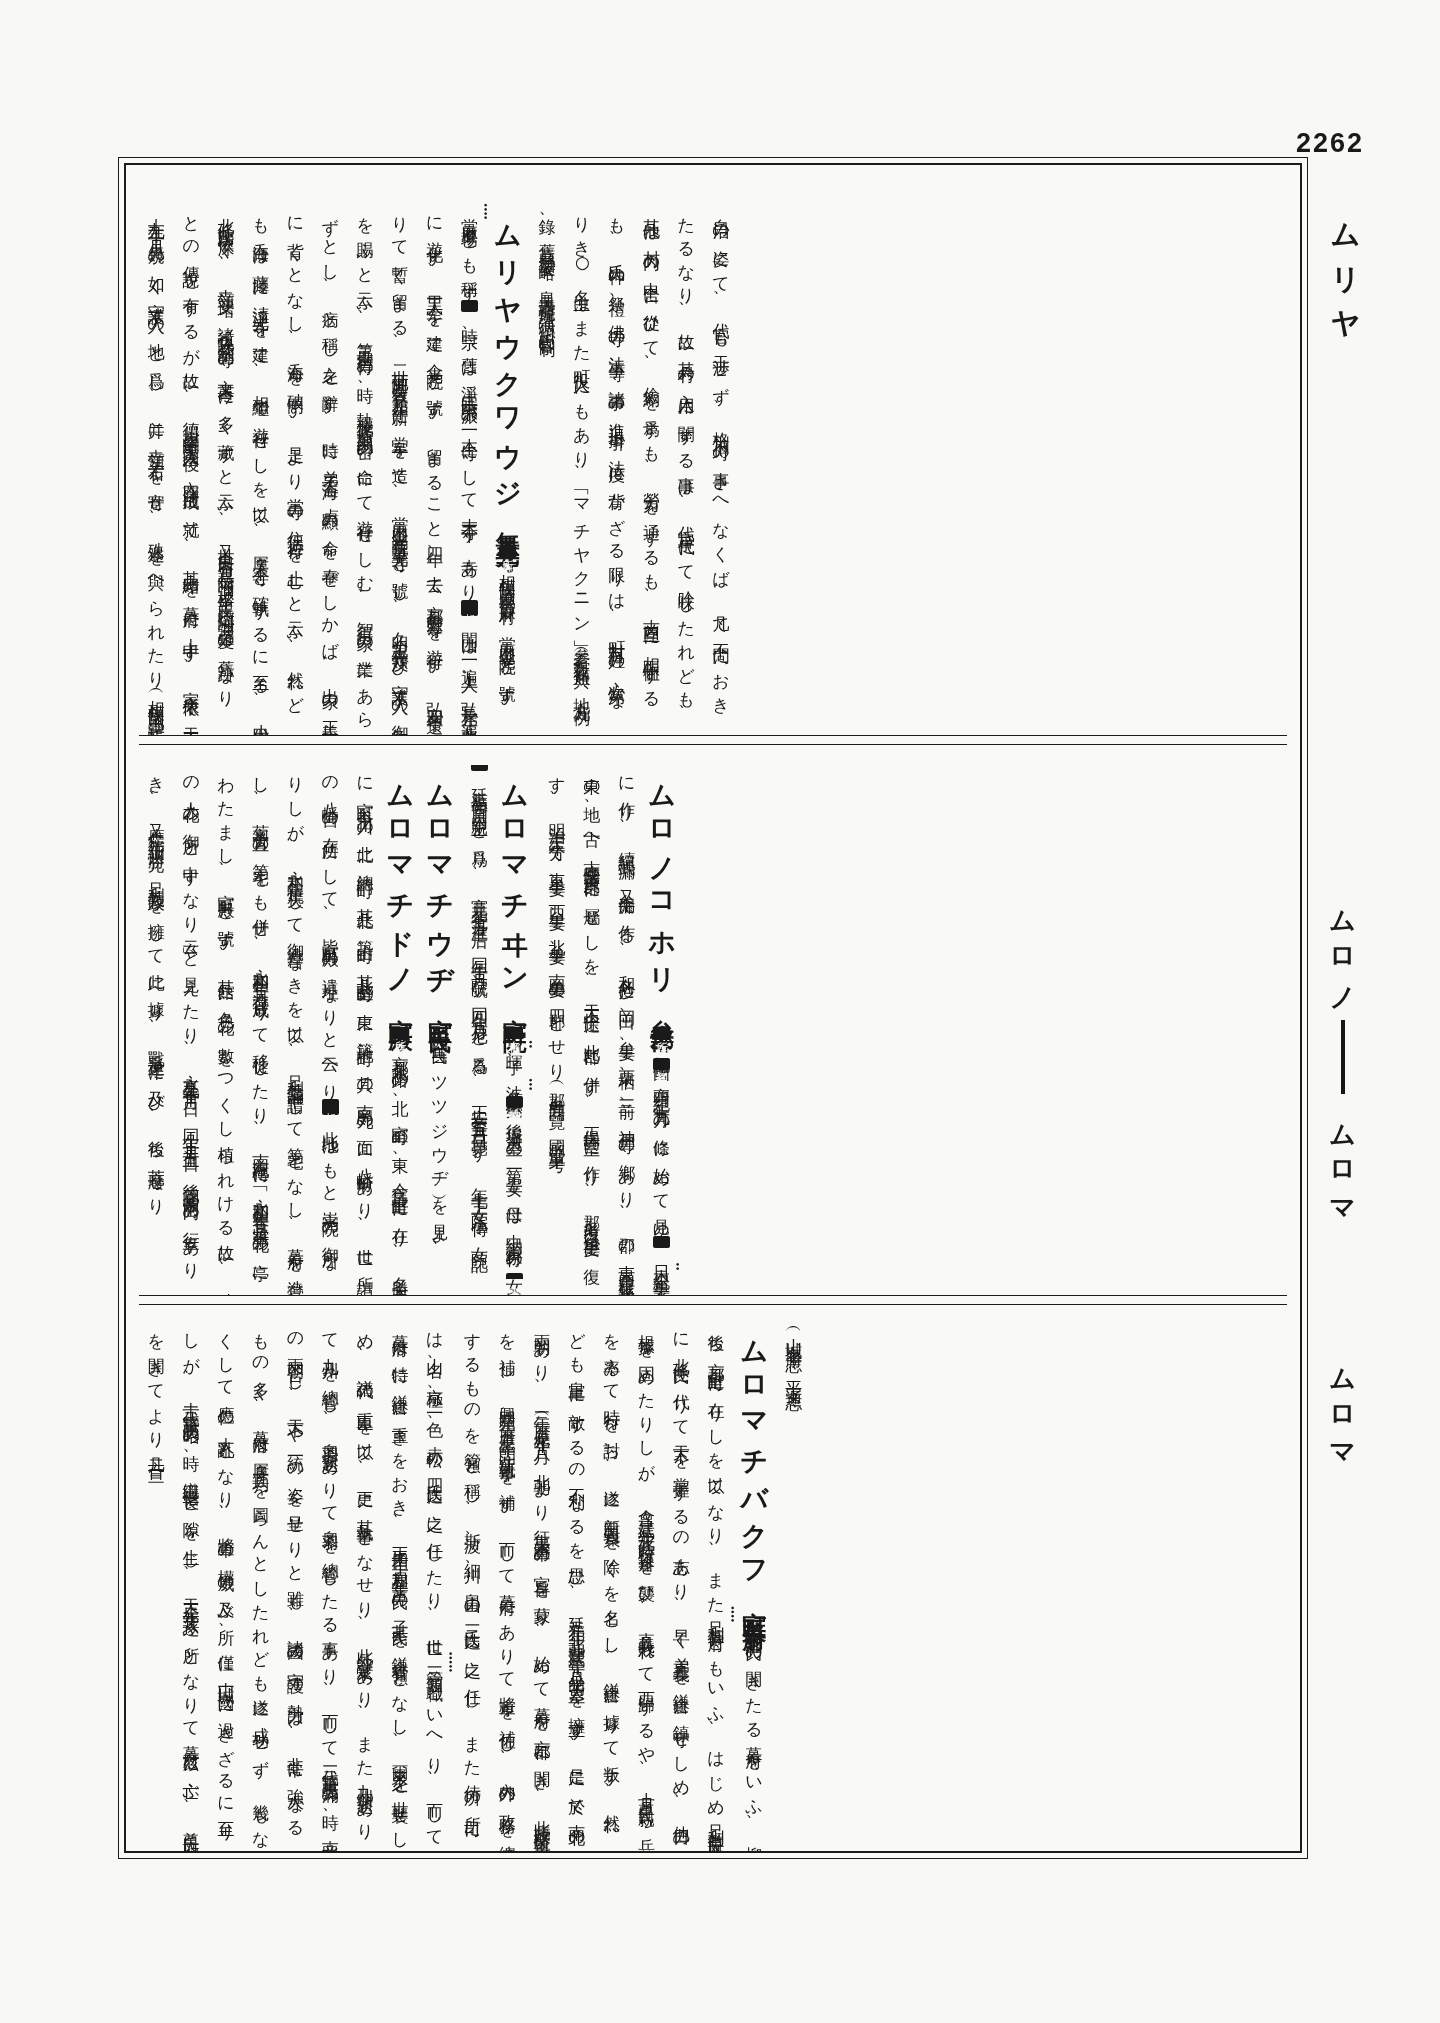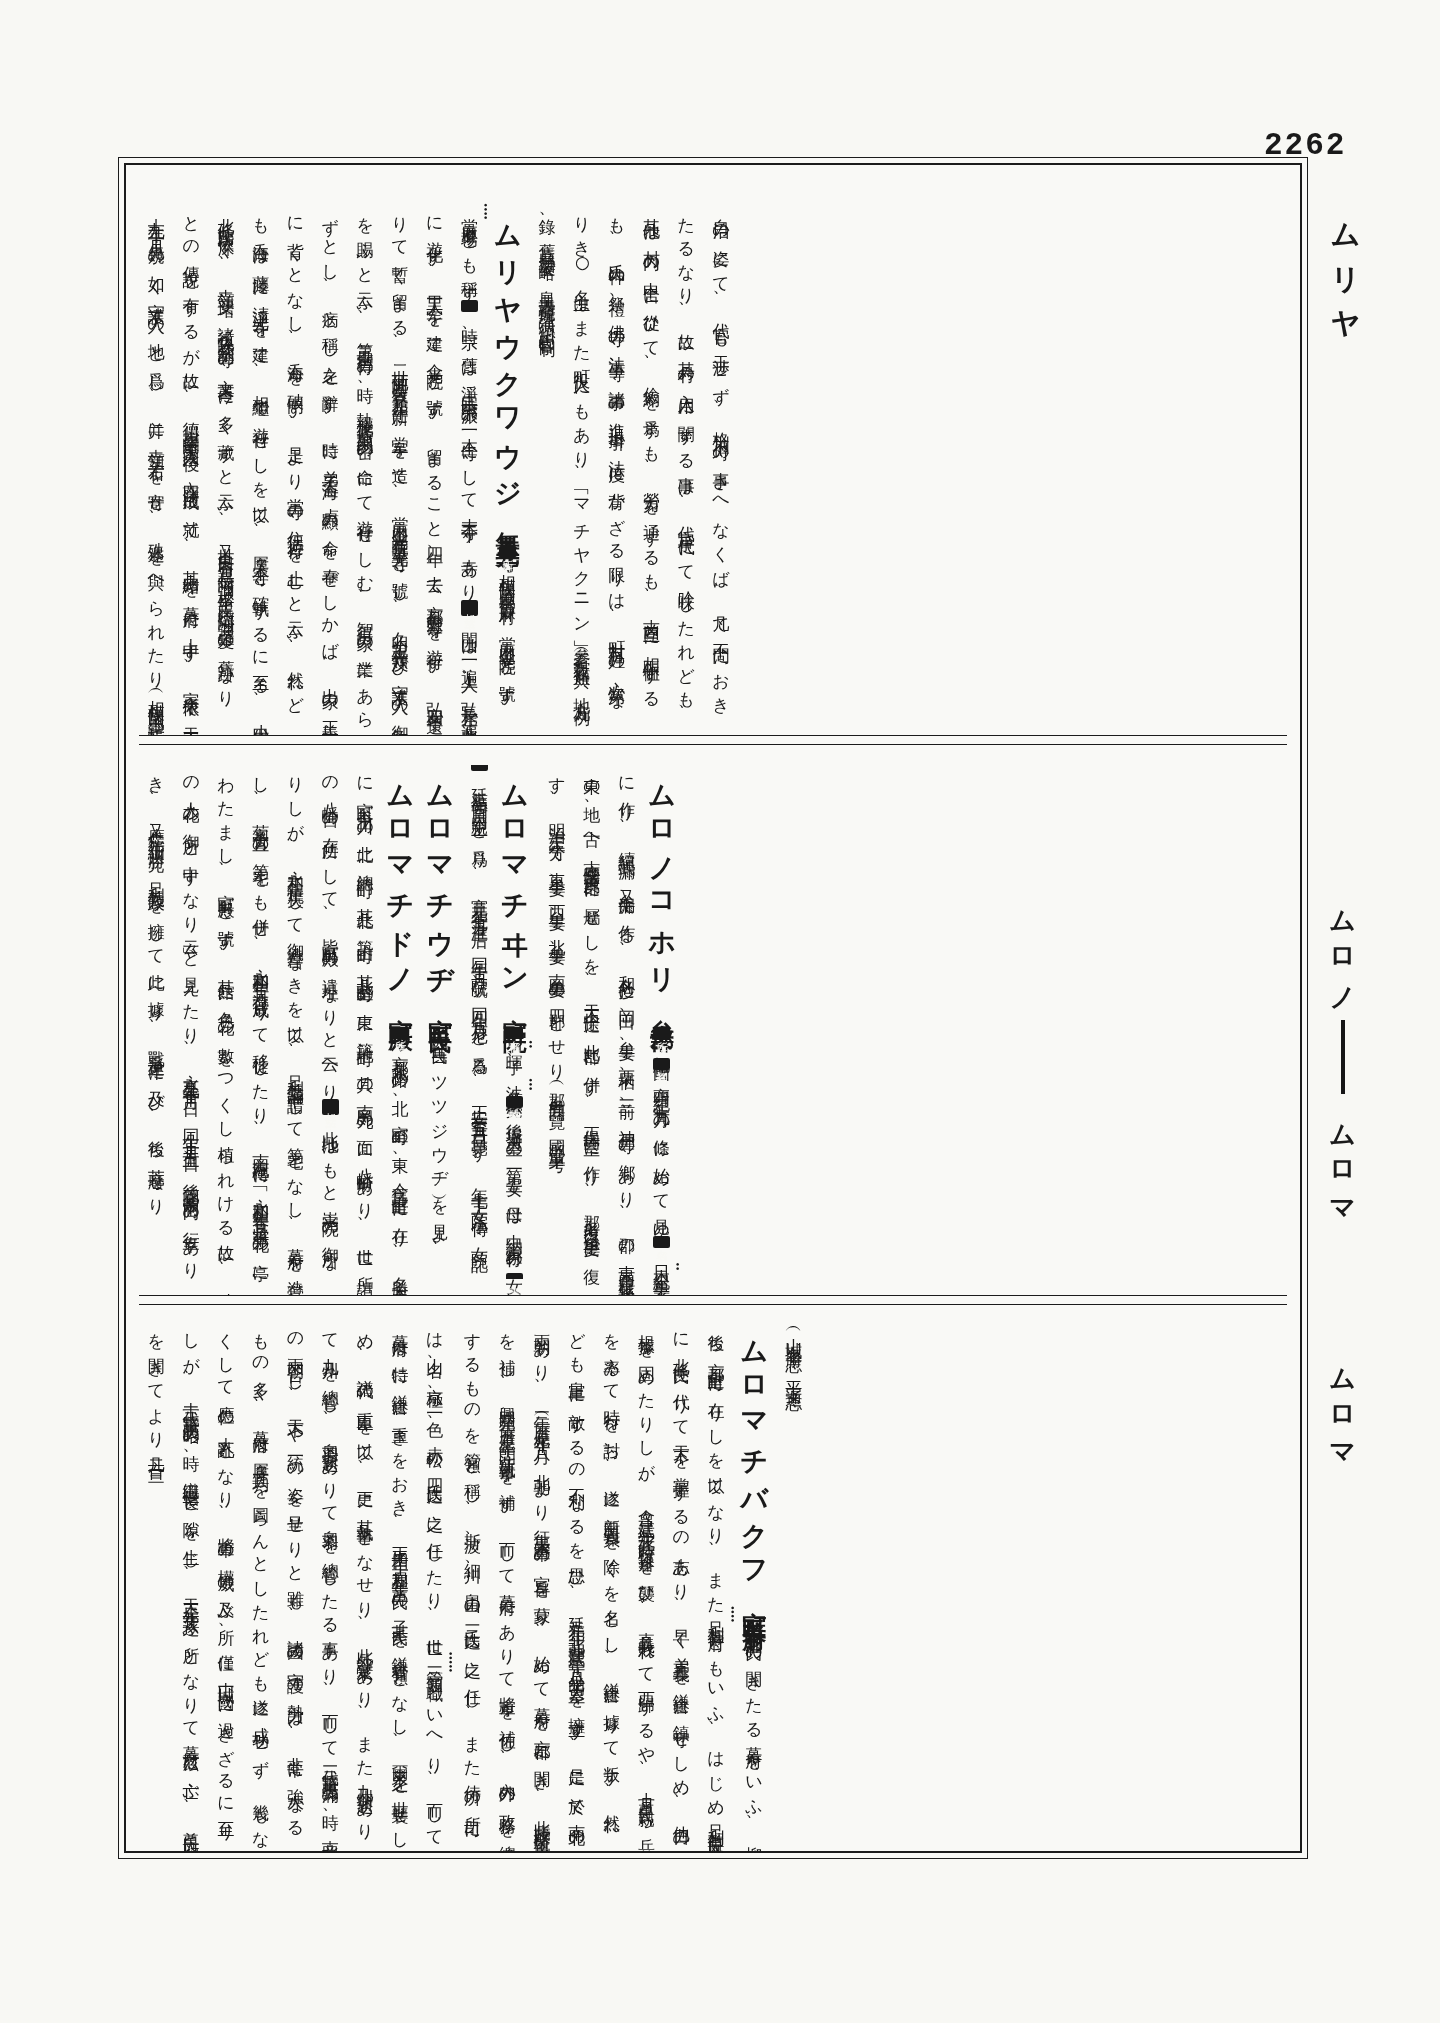--- a/index.html
+++ b/index.html
@@ -3,23 +3,23 @@
 <meta charset="utf-8">
 <style>
   html,body{margin:0;padding:0;}
   body{
     width:1440px;height:2023px;position:relative;overflow:hidden;
     background:#f8f8f4;
     font-family:"DejaVu Serif", serif;
     color:#1a1a1a;
   }
   .page-number{
-    position:absolute;left:1264px;top:128px;
-    font-size:31px;font-weight:bold;letter-spacing:2px;
-    font-family:Liberation Mono, monospace;
+    position:absolute;left:1296px;top:128px;
+    font-size:27px;font-weight:bold;letter-spacing:2px;
+    font-family:Liberation Sans, sans-serif;
   }
   .page-frame{
     position:absolute;left:118px;top:157px;width:1188px;height:1700px;
     border:1.5px solid #1c1c1c;background:#f9f9f6;
   }
   .frame-inner{
     position:absolute;left:5px;top:5px;right:5px;bottom:5px;
     border:2.5px solid #1c1c1c;
     padding:0 13px;
     box-sizing:border-box;

